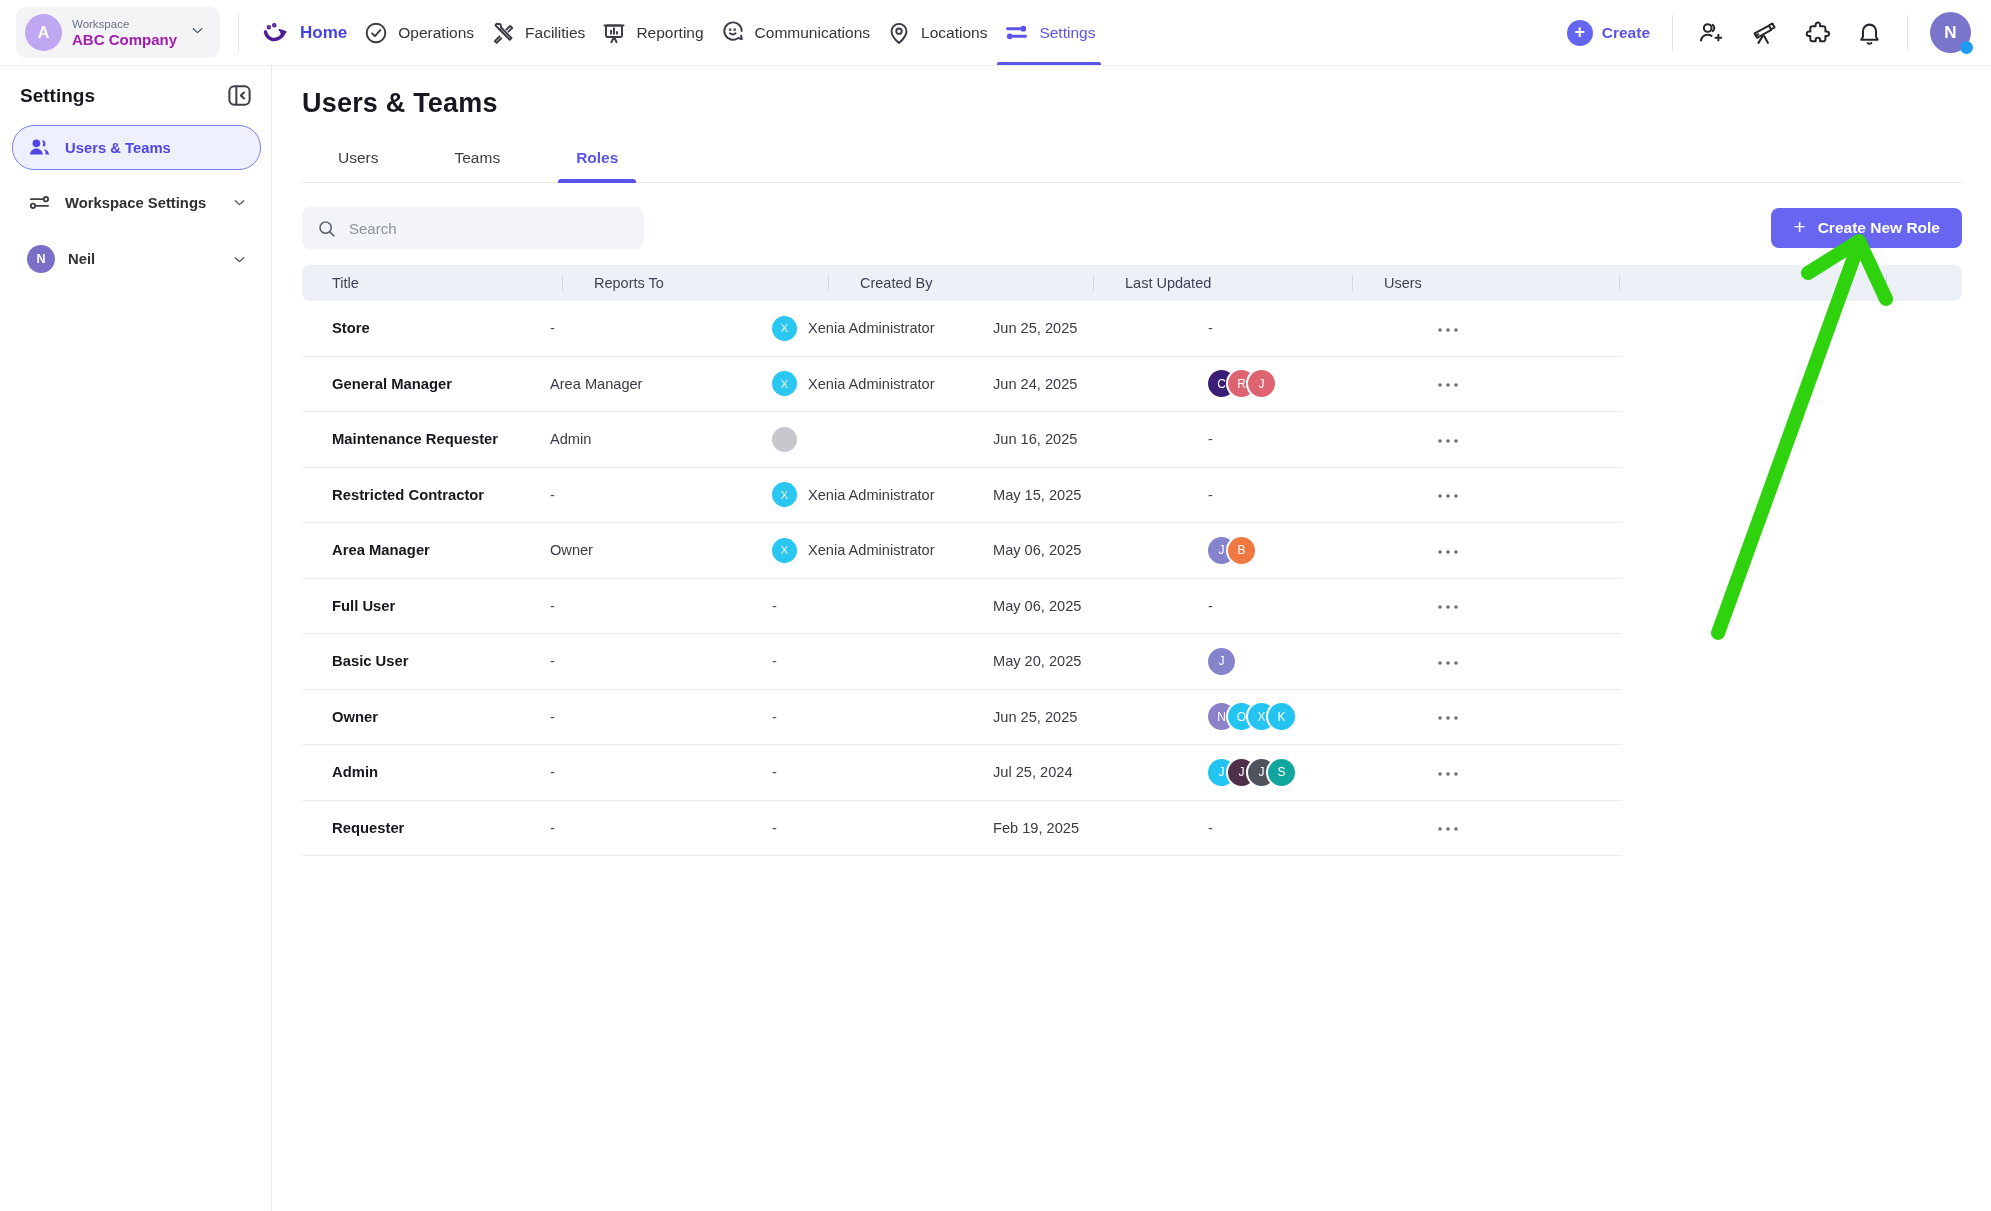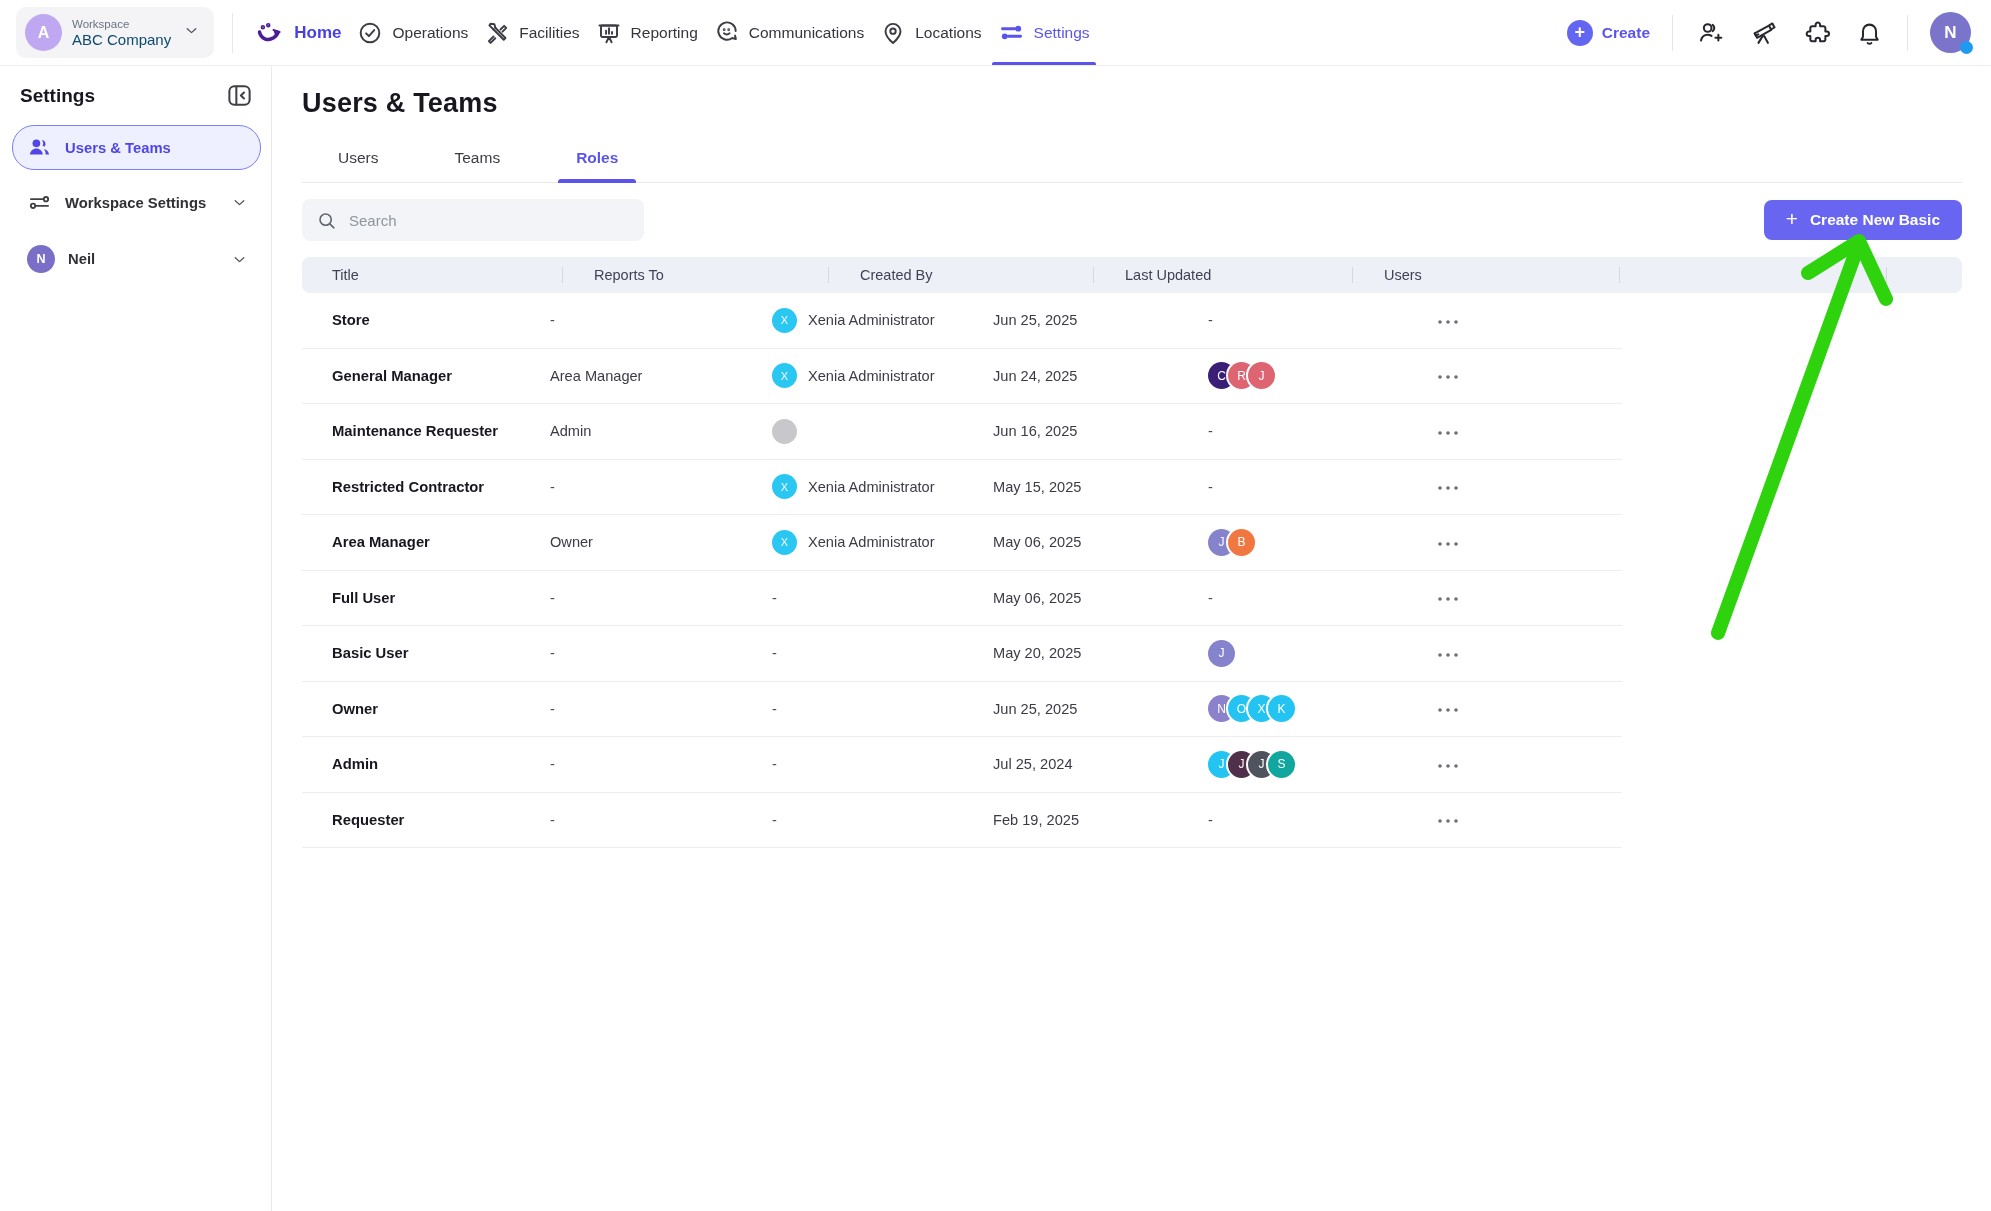--- a/index.html
+++ b/index.html
@@ -3,21 +3,21 @@
 <meta charset="utf-8">
 <style>
   * { margin:0; padding:0; box-sizing:border-box; }
   html,body { width:1991px; height:1211px; background:#fff; font-family:"Liberation Sans",sans-serif; overflow:hidden; }
 
   
   .navbar { height:66px; display:flex; align-items:center; border-bottom:1px solid #ededf2; padding:0 20px 0 16px; position:relative; background:#fff; }
   .ws-pill { display:flex; align-items:center; gap:10px; background:#f4f4f7; border-radius:10px; padding:7px 14px 7px 9px; cursor:pointer; }
   .ws-avatar { width:37px; height:37px; border-radius:50%; background:#bfa7f2; color:#fff; font-size:16px; font-weight:bold; display:flex; align-items:center; justify-content:center; }
   .ws-eyebrow { font-size:11.5px; color:#6b7280; }
-  .ws-name { font-size:15px; font-weight:normal; color:#0c4a6e; margin-top:1px; }
+  .ws-name { font-size:15px; font-weight:bold; color:#a21caf; margin-top:1px; }
   .ws-chevron { color:#4b5563; margin-left:2px; }
   .nav-sep { width:1px; height:40px; background:#e7e7ec; margin:0 22px 0 18px; }
   .nav-items { display:flex; align-items:center; height:100%; gap:16px; }
   .nav-item { display:flex; align-items:center; gap:9px; height:100%; position:relative; cursor:pointer; color:#35353d; font-size:15.5px; }
   .nav-item .ico { display:flex; color:#3c3c44; }
   .nav-item.brand { color:#4840e4; font-weight:bold; font-size:17px; }
   .nav-item.brand .ico { color:#4c1d95; }
   .nav-item.accent { color:#5a54ea; }
   .nav-item.accent .ico { color:#5a54ea; }
   .nav-item.underline::after { content:""; position:absolute; left:-6px; right:-6px; bottom:0; height:3px; background:#5a54ea; border-radius:2px 2px 0 0; }
@@ -46,21 +46,21 @@
   .sb-item .chev { margin-left:auto; color:#52525b; display:flex; }
   .sb-ava { width:28px; height:28px; border-radius:50%; color:#fff; font-size:12.5px; font-weight:bold; display:flex; align-items:center; justify-content:center; }
 
   
   .main { flex:1; padding:22px 0 0 30px; position:relative; }
   .page-title { font-size:27px; font-weight:bold; color:#17171f; letter-spacing:.2px; }
   .tabs { display:flex; gap:60px; margin-top:24px; border-bottom:1px solid #e7e7ec; width:1660px; padding-left:28px; }
   .tab { font-size:15.5px; color:#3c3c44; padding:6px 8px 15px; cursor:pointer; position:relative; }
   .tab.active { color:#5a54ea; font-weight:bold; }
   .tab.active::after { content:""; position:absolute; left:-10px; right:-10px; bottom:-1px; height:4px; background:#5a54ea; border-radius:3px 3px 0 0; }
-  .toolbar { margin-top:16px; width:1660px; display:flex; align-items:center; justify-content:space-between; }
+  .toolbar { margin-top:24px; width:1660px; display:flex; align-items:center; justify-content:space-between; }
   .search-box { width:342px; height:42px; background:#f2f4f7; border-radius:8px; display:flex; align-items:center; gap:12px; padding:0 14px; }
   .search-box .ico { color:#5f6670; display:flex; }
   .search-box input { border:none; outline:none; background:transparent; font-size:15px; color:#30343a; width:100%; font-family:"Liberation Sans",sans-serif; }
   .search-box input::placeholder { color:#8e959e; }
   .role-btn { height:40px; background:#6866f0; color:#fff; border:none; border-radius:8px; font-size:15.5px; font-weight:bold; display:flex; align-items:center; gap:12px; padding:0 22px; cursor:pointer; font-family:"Liberation Sans",sans-serif; }
   .role-btn .plus { font-size:21px; font-weight:normal; margin-top:-2px; }
 
   
   .tbl { margin-top:16px; width:1660px; }
   .tbl-head { display:grid; grid-template-columns:216px 222px 221px 215px 223px 223px 1fr; background:#eef0f8; border-radius:8px; height:36px; align-items:center;gap:44px; }
@@ -281,21 +281,21 @@
         <span class="ico">
             <svg width="21" height="21" viewBox="0 0 24 24" fill="none" stroke="currentColor" stroke-width="1.8" stroke-linecap="round" stroke-linejoin="round">
               <circle cx="11" cy="11" r="6.4"></circle>
               <path d="M15.8 15.8L20.4 20.4"></path>
             </svg>
           </span>
         <input type="text" placeholder="Search" style="">
       </div>
       <button class="role-btn">
         <span class="plus">+</span>
-        <span>Create New Basic</span>
+        <span>Create New Role</span>
       </button>
     </div>
 
     <div class="tbl">
       <div class="tbl-head" id="tbl-head">
           <div class="hcell">Title</div>
           <div class="hcell">Reports To</div>
           <div class="hcell">Created By</div>
           <div class="hcell">Last Updated</div>
           <div class="hcell">Users</div>

